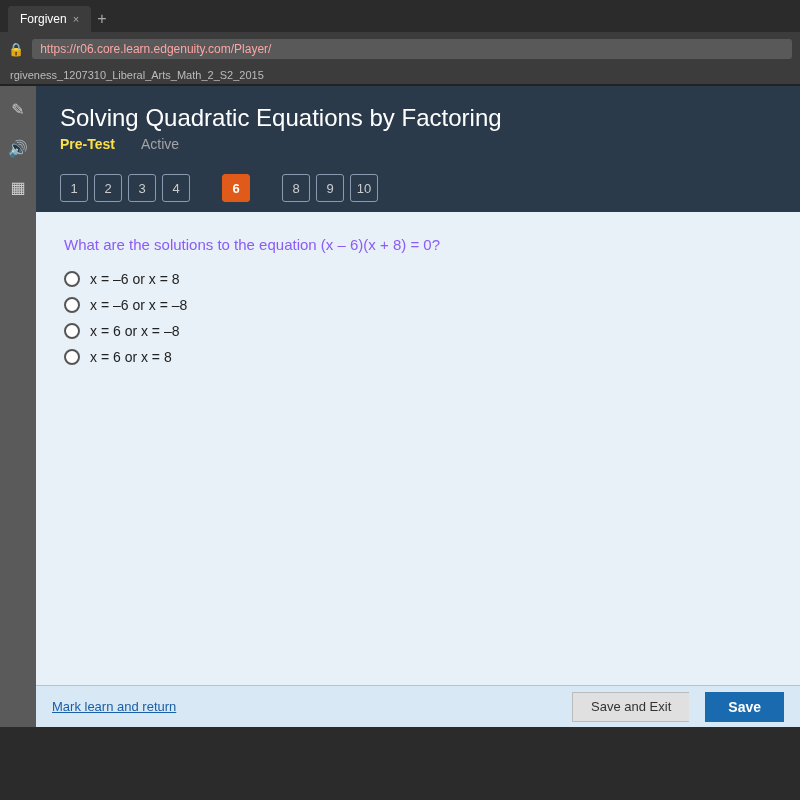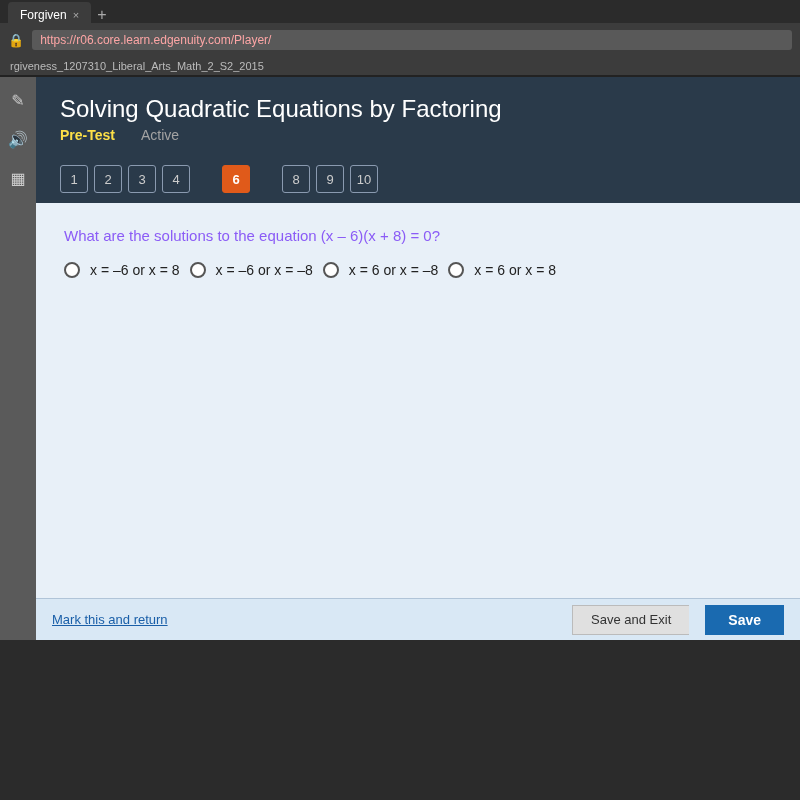--- a/index.html
+++ b/index.html
@@ -14,21 +14,21 @@
     
     .browser-chrome {
       background: #3c3c3c;
       border-bottom: 1px solid #222;
     }
     .tab-bar {
       display: flex;
       align-items: center;
       background: #2b2b2b;
       padding: 6px 8px 0 8px;
-      height: 23px;
+      height: 32px;
     }
     .tab {
       background: #4a4a4a;
       color: #ccc;
       font-size: 12px;
       padding: 4px 12px;
       border-radius: 4px 4px 0 0;
       display: flex;
       align-items: center;
       gap: 6px;
@@ -177,20 +177,21 @@
       flex: 1;
     }
     .question-text {
       font-size: 15px;
       color: #8b5cf6;
       margin-bottom: 18px;
     }
     .options-list {
       list-style: none;
       display: flex;
+      flex-direction: column;
       gap: 10px;
     }
     .option-item {
       display: flex;
       align-items: center;
       gap: 10px;
       font-size: 14px;
       color: #222;
       cursor: pointer;
     }
@@ -315,20 +316,20 @@
           </li>
           <li class="option-item">
             <div class="option-radio"></div>
             <span>x = 6 or x = 8</span>
           </li>
         </ul>
       <div class="blank-spacer"></div>
     </div>
 
     <div class="bottom-bar">
-      <span class="mark-return-link">Mark this and return</span>
+      <span class="mark-return-link">Mark learn and return</span>
       <div class="bottom-right-btns">
         <button class="save-exit-btn">Save and Exit</button>
         <button class="next-btn">Save</button>
       </div>
     </div>
   </div>
 </div>
 
 </body></html>

